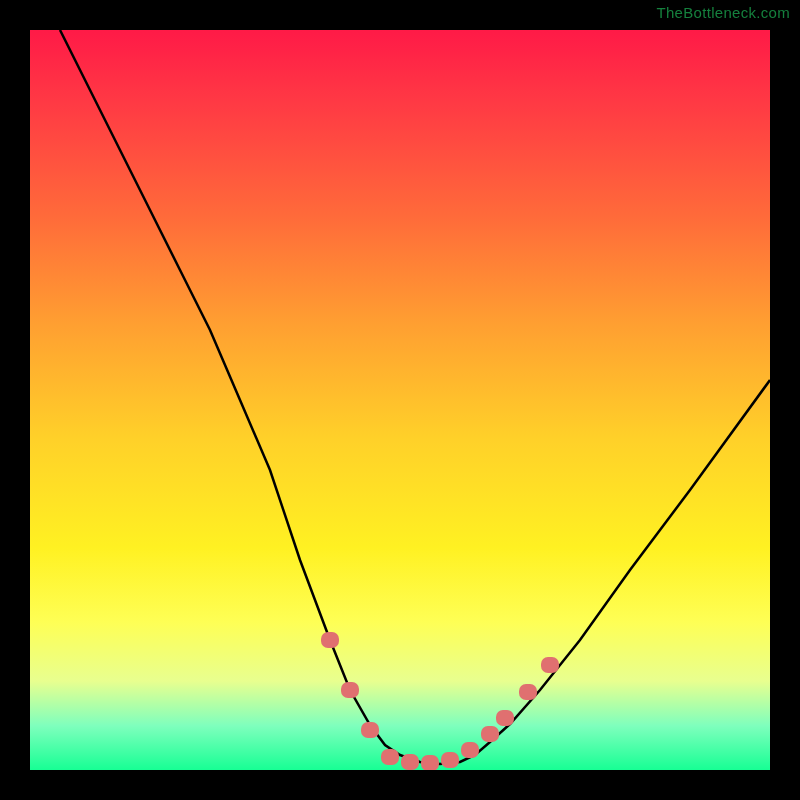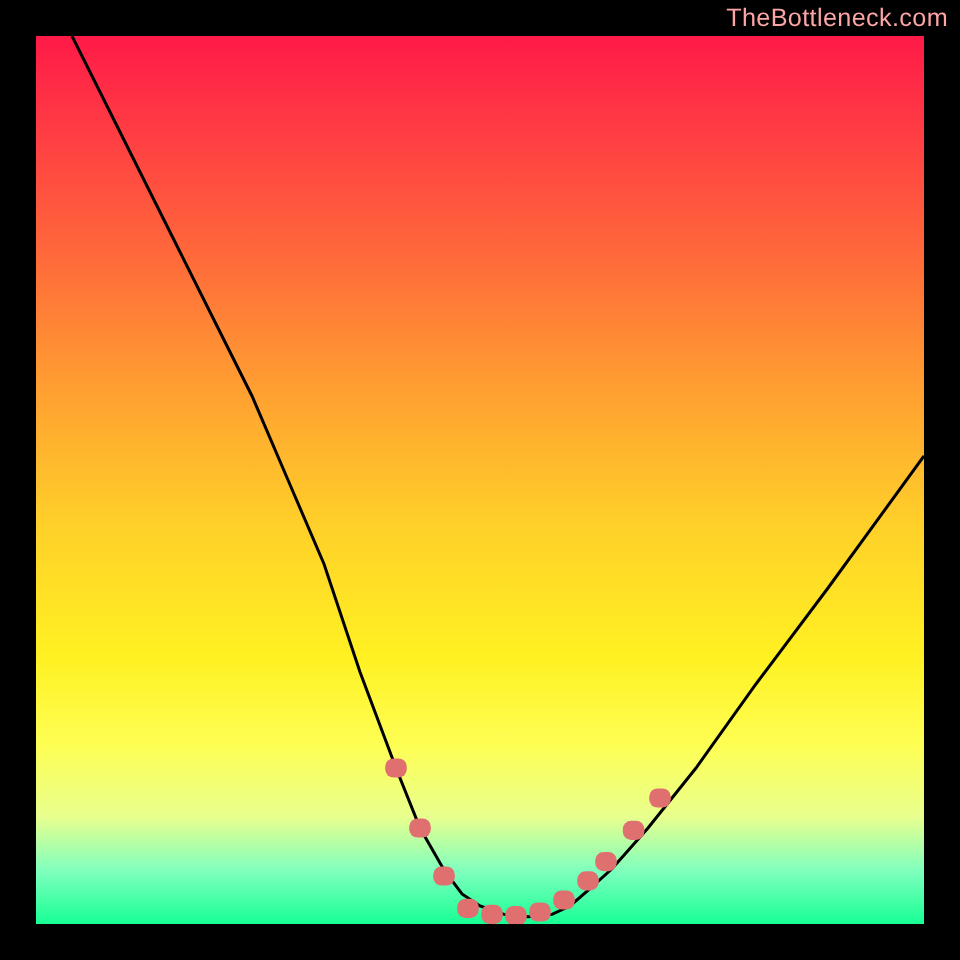--- a/index.html
+++ b/index.html
@@ -36,22 +36,22 @@
       #feff55 80%,
       #e8ff8f 88%,
       #7fffbd 94%,
       #17ff94 100%
     );
   }
   .watermark {
     position: absolute;
     top: 4px;
     right: 10px;
-    color: #fca5a5;
-    font-size: 21px;
+    color: #15803d;
+    font-size: 15px;
     font-weight: 500;
     letter-spacing: 0.3px;
   }
   svg.curve {
     position: absolute;
     left: 0;
     top: 0;
     width: 740px;
     height: 740px;
   }

